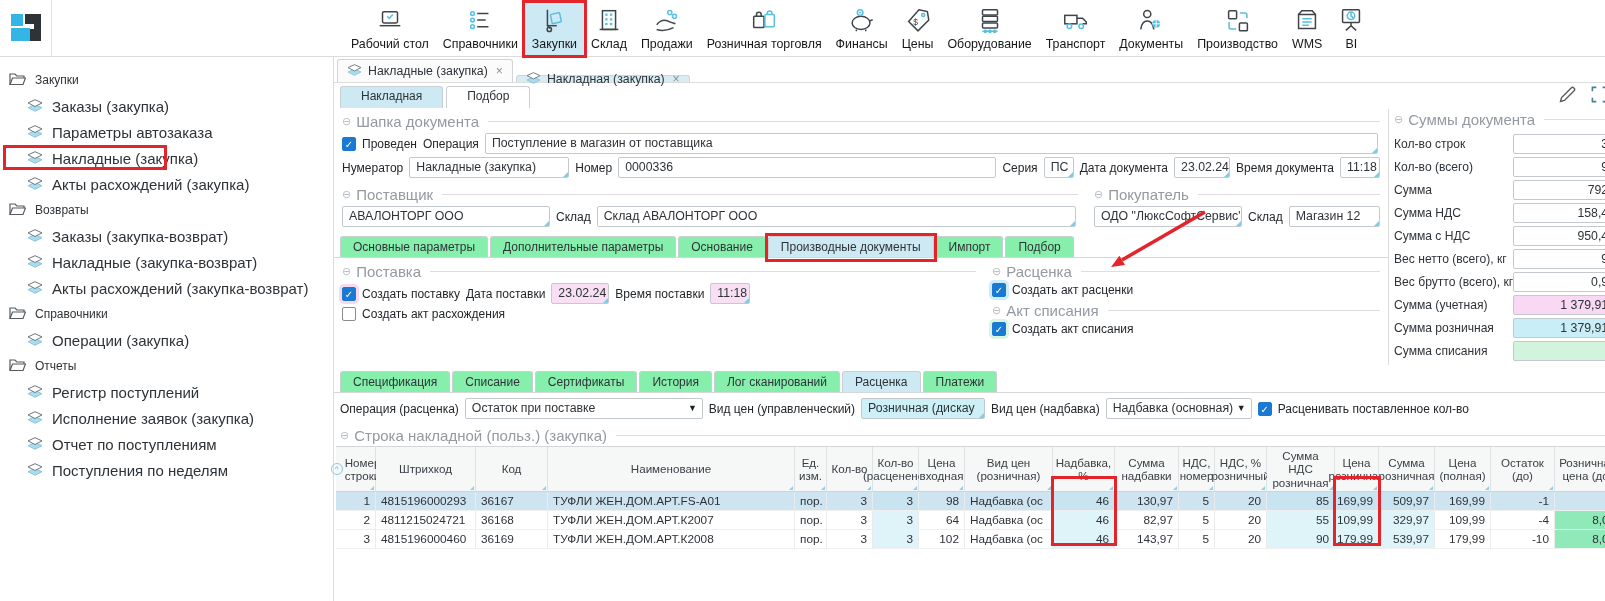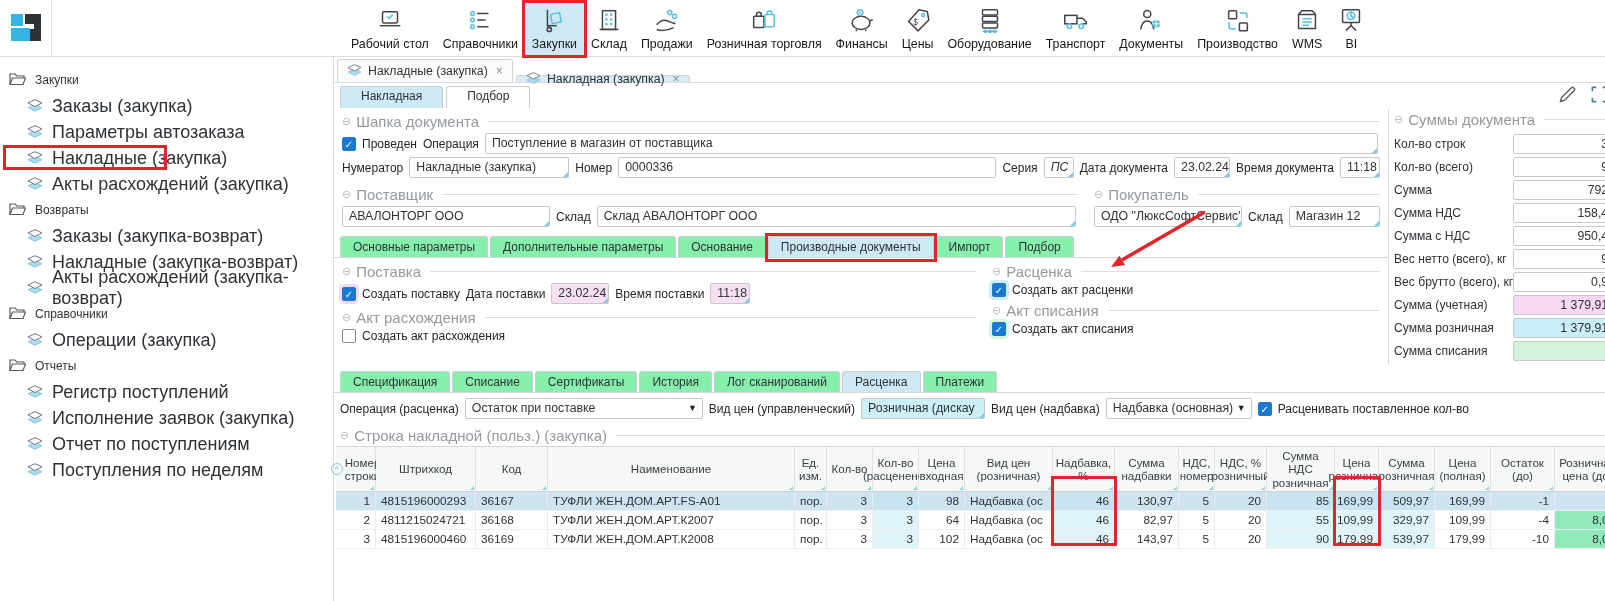--- a/index.html
+++ b/index.html
@@ -19,21 +19,21 @@
   .toolbar { position:absolute; left:344px; top:1px; height:54px; display:flex; align-items:stretch; }
   .tb-item { display:flex; flex-direction:column; align-items:center; justify-content:flex-end; gap:1px; padding:3px 7px 4px; position:relative; cursor:pointer; }
   .tb-item .lbl { font-size:12.4px; white-space:nowrap; color:#15181b; }
   .tb-item.active { background:#cde9f3; }
   .tb-item svg { display:block; }
 
   
   .main { display:flex; height:544px; }
   .sidebar { width:334px; flex:none; border-right:1px solid #dcdcdc; padding-top:10px; }
   .tree-group { display:flex; align-items:center; gap:9px; height:26px; padding-left:9px; position:relative; cursor:pointer; }
-  .tree-item  { display:flex; align-items:center; gap:9px; height:26px; padding-left:27px; position:relative; font-size:18px; cursor:pointer; }
+  .tree-item  { display:flex; align-items:center; gap:9px; height:26px; padding-left:27px; position:relative; font-size:15px; cursor:pointer; }
 
   .content { flex:1; display:flex; flex-direction:column; position:relative; }
 
   
   .doc-tabs { height:26px; display:flex; gap:3px; padding:2px 0 0 3px; border-bottom:1px solid #dcdcdc; }
   .dtab { display:flex; align-items:center; gap:6px; padding:0 9px; border:1px solid #cfd4d8; border-bottom:none;
           border-radius:3px 3px 0 0; background:#fbfbfb; font-size:12.3px; cursor:pointer; }
   .dtab.active { background:#d7ecf5;margin-top:16px; }
   .dtab .x { color:#8b9096; margin-left:2px; }
 
@@ -468,21 +468,21 @@
           <span class="lab">Операция</span>
           <div class="fld flex1 corner" style="margin-right:2px;">Поступление в магазин от поставщика</div>
         </div>
 
         <div class="frow">
           <span class="lab">Нумератор</span>
           <div class="fld corner" style="width:160px;">Накладные (закупка)</div>
           <span class="lab">Номер</span>
           <div class="fld flex1">0000336</div>
           <span class="lab">Серия</span>
-          <div class="fld ctr corner" style="width:30px;font-style:italic;">ПС</div>
+          <div class="fld ctr corner" style="width:30px;">ПС</div>
           <span class="lab">Дата документа</span>
           <div class="fld ctr corner" style="width:56px;">23.02.24</div>
           <span class="lab">Время документа</span>
           <div class="fld ctr corner" style="width:40px;margin-right:0;">11:18</div>
         </div>
 
         <div class="sb-row">
           <div class="supplier">
             <div class="group-title">
                 <span>Поставщик</span>
@@ -525,23 +525,20 @@
                 <span>Поставка</span>
               </div>
             <div class="frow">
               <span class="chk on halo-pink"></span>
               <span class="lab">Создать поставку</span>
               <span class="lab">Дата поставки</span>
               <div class="fld ctr pink corner" style="width:58px;">23.02.24</div>
               <span class="lab">Время поставки</span>
               <div class="fld ctr pink corner" style="width:40px;">11:18</div>
             </div>
-            <div class="group-title">
-                <span>Акт расхождения</span>
-              </div>
             <div class="frow">
               <span class="chk off"></span>
               <span class="lab">Создать акт расхождения</span>
             </div>
           </div>
           <div class="dright">
             <div class="group-title">
                 <span>Расценка</span>
               </div>
             <div class="frow">

